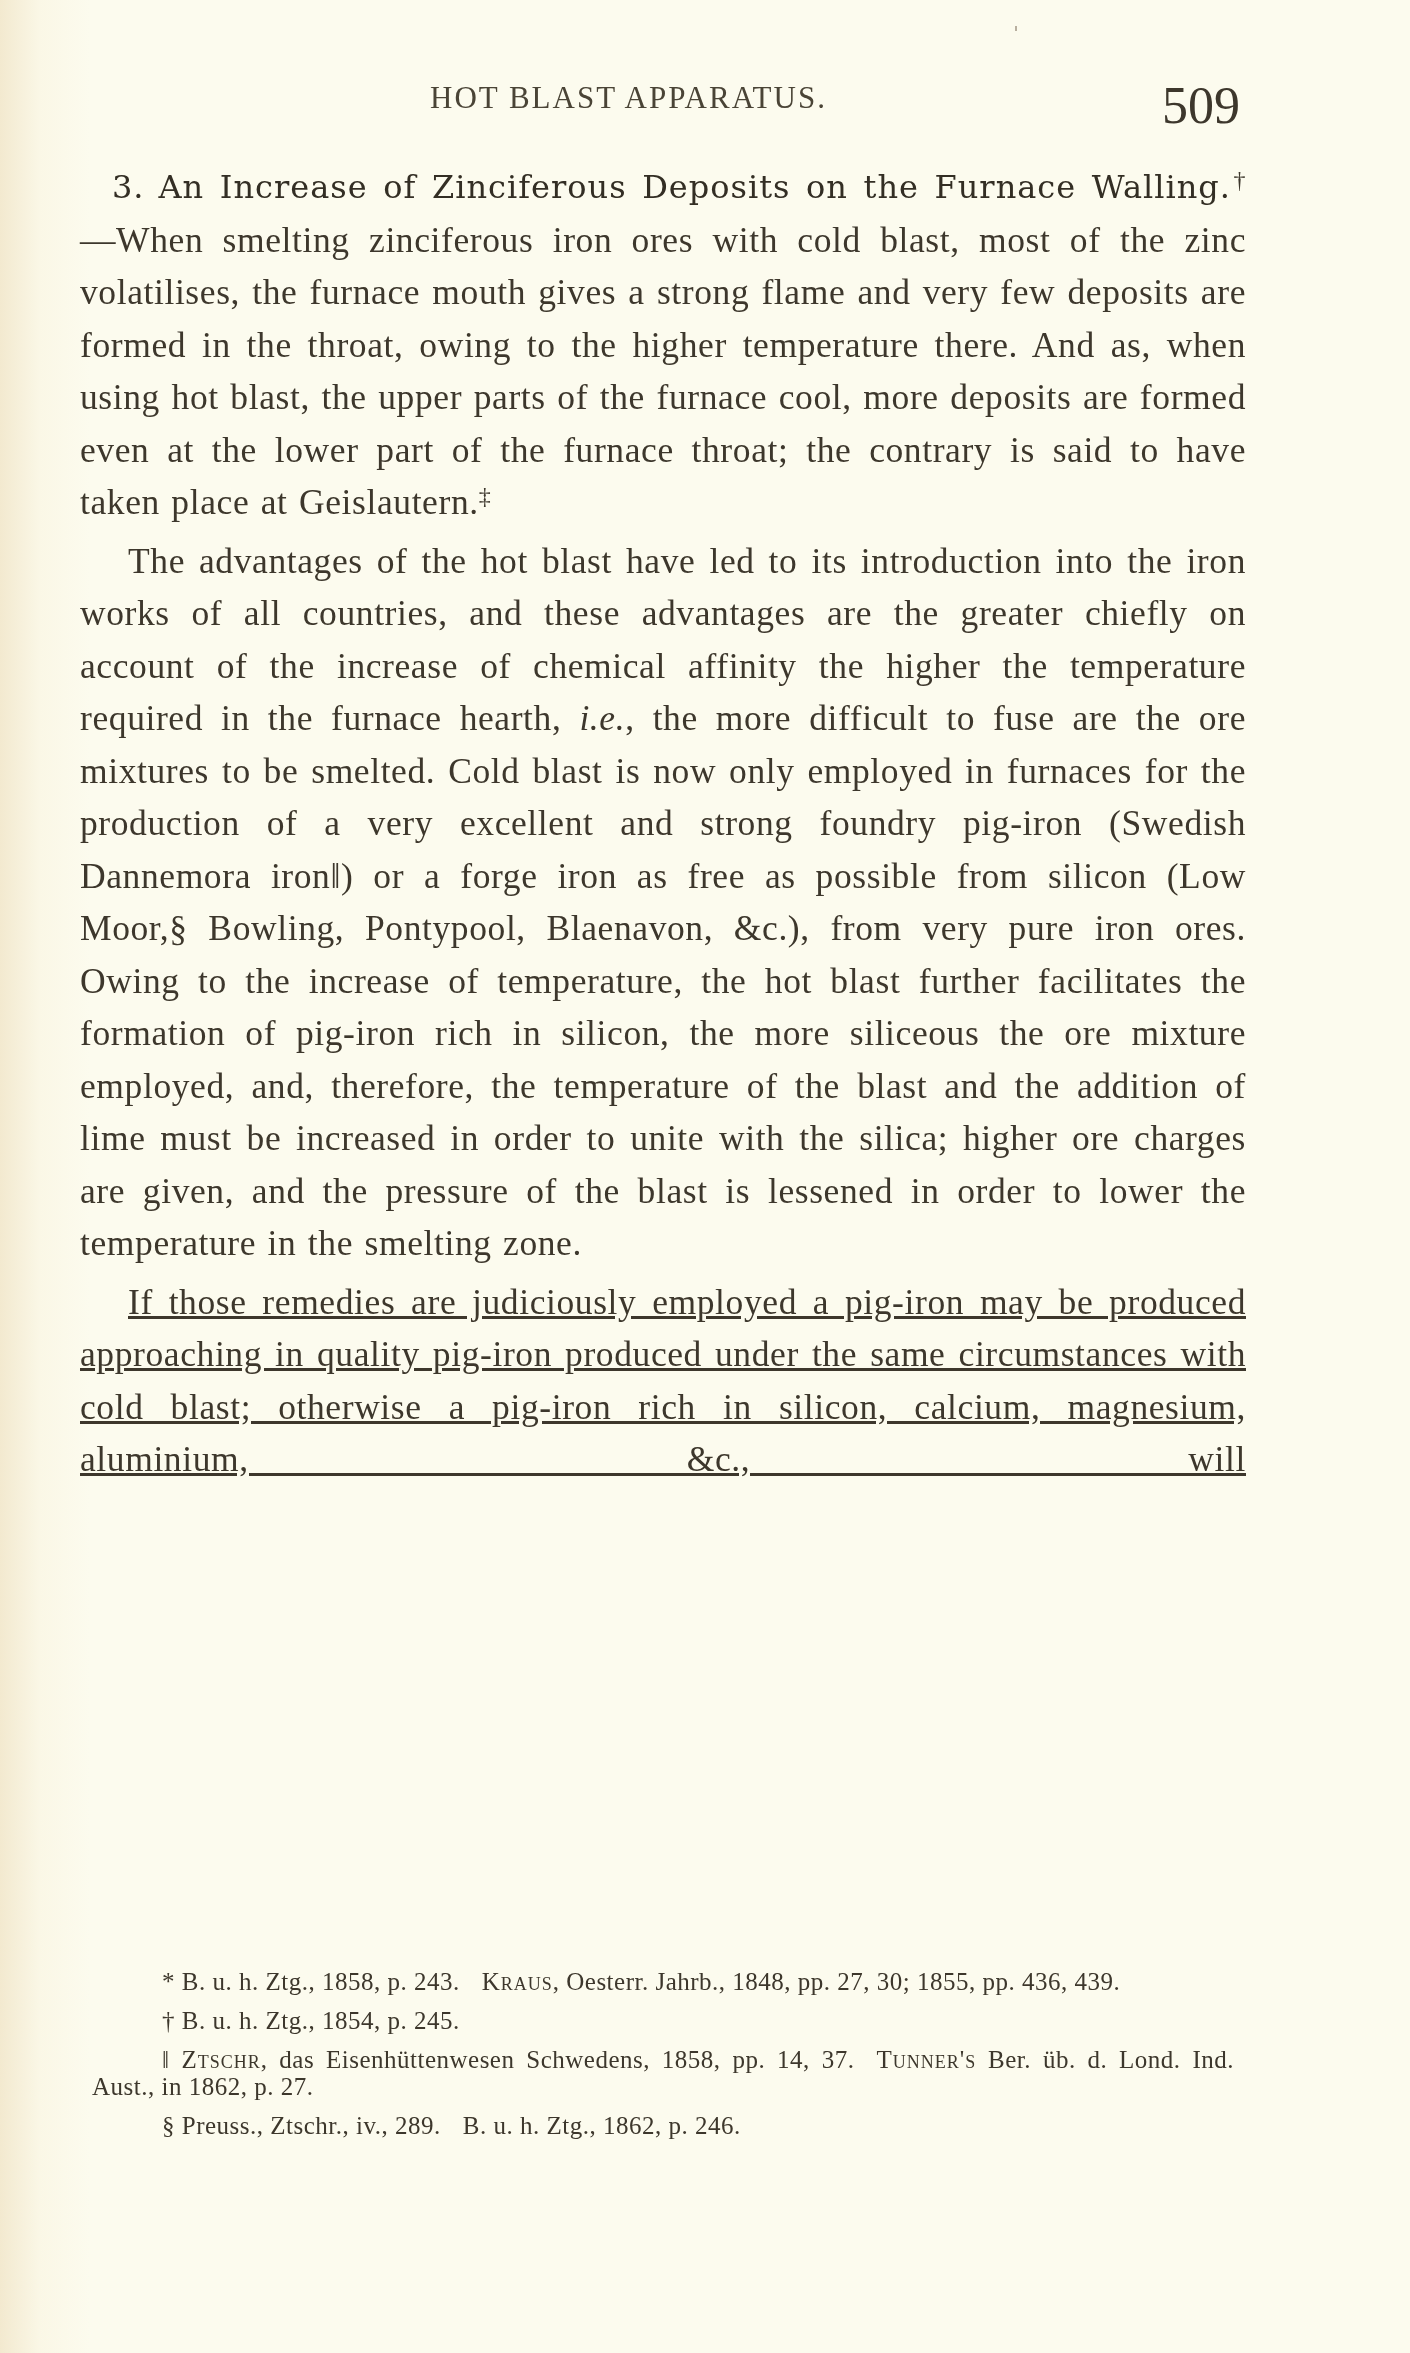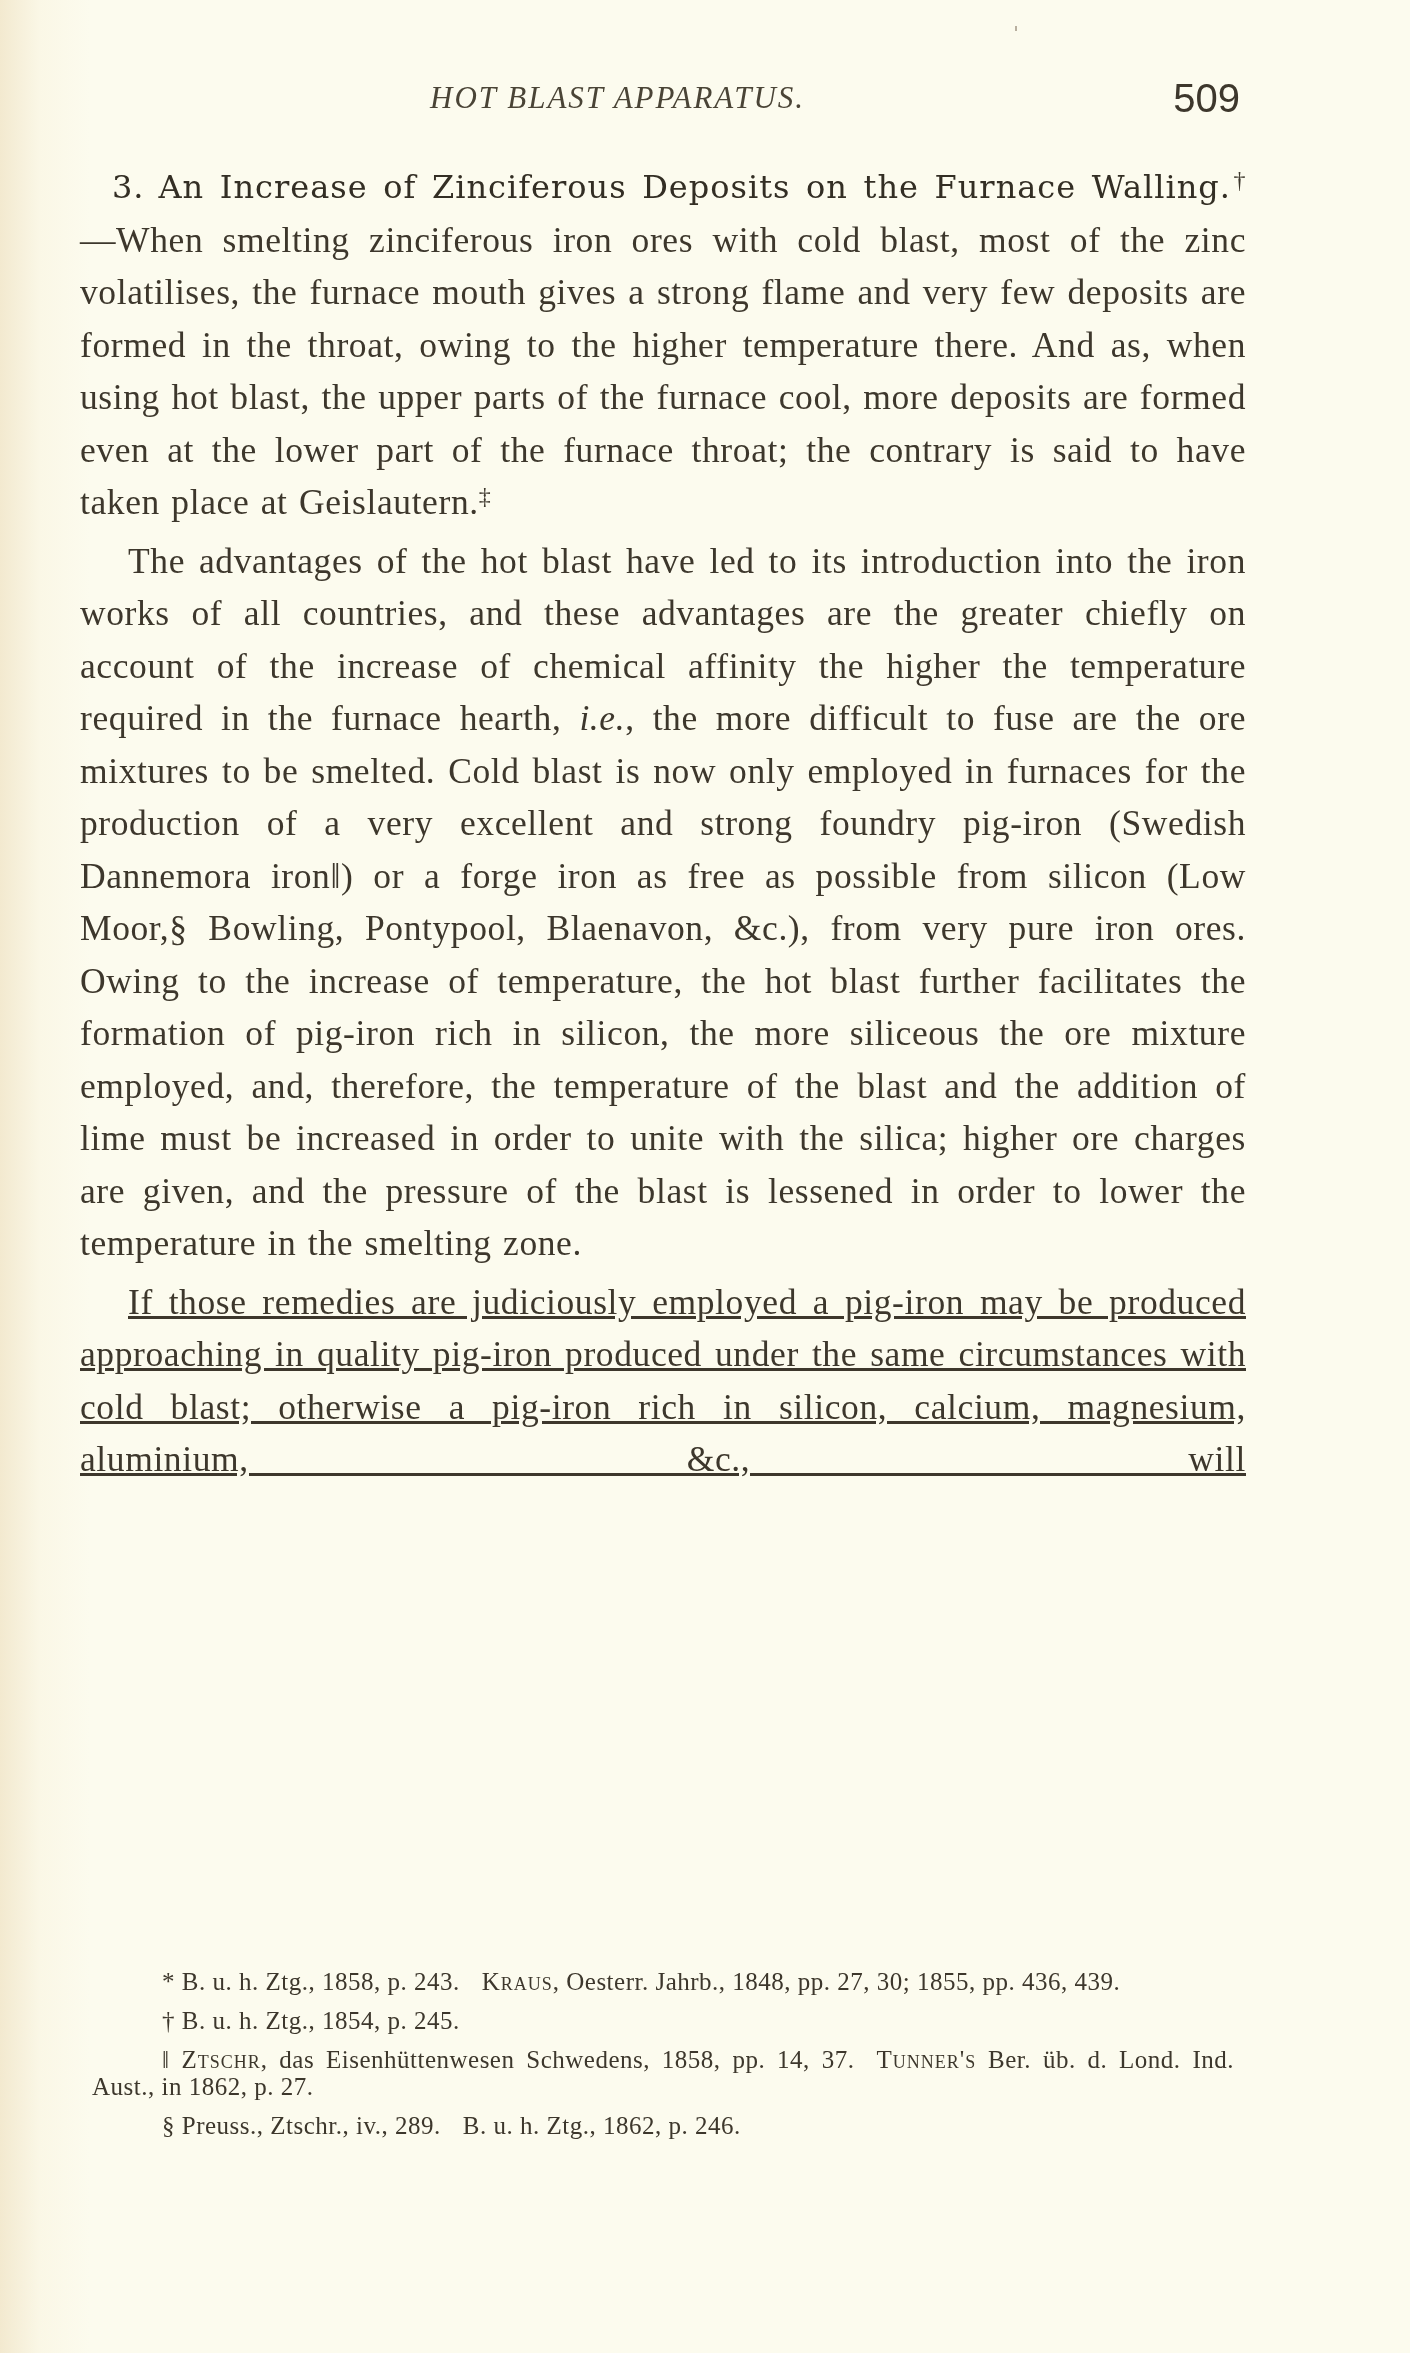--- a/index.html
+++ b/index.html
@@ -40,28 +40,27 @@
     height: 50px;
   }
   .running-title {
     position: absolute;
     left: 350px;
     top: 0;
     font-family: "Liberation Serif", serif;
     font-size: 31px;
     letter-spacing: 2px;
     color: #4a4436;
-    font-style: italic;
   }
   .page-number {
     position: absolute;
     right: 6px;
     top: -4px;
-    font-family: Liberation Sans, sans-serif;
-    font-size: 40px;
+    font-family: Liberation Serif, serif;
+    font-size: 52px;
     color: #3d372c;
   }
   .body-text {
     position: absolute;
     top: 160px;
     left: 0;
     width: 1166px;
     font-family: "Liberation Serif", serif;
     font-size: 35.5px;
     line-height: 52.5px;

